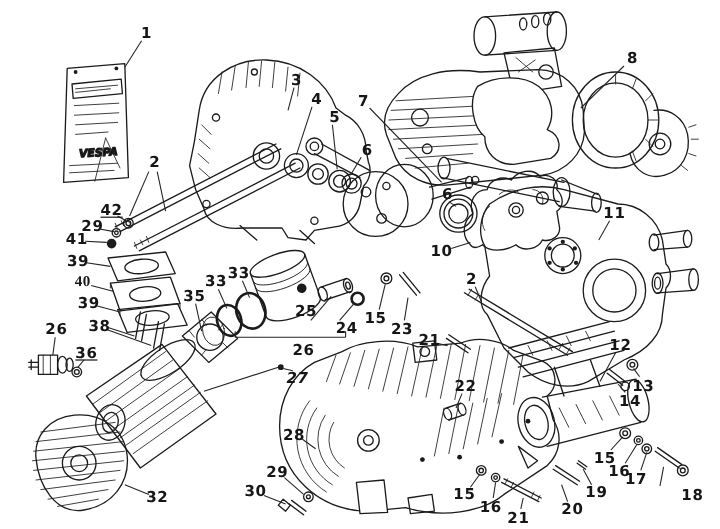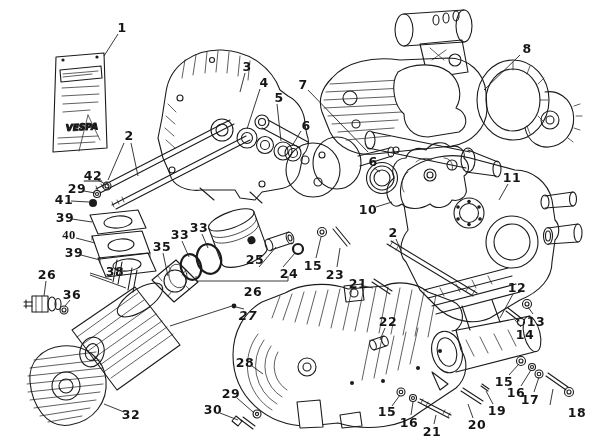--- a/index.html
+++ b/index.html
@@ -374,23 +374,23 @@
       <div class="label" style="left: 373px; top: 161px;">6</div>
       <div class="label" style="left: 368px; top: 209px;">10</div>
       <div class="label" style="left: 512px; top: 177px;">11</div>
       <div class="label" style="left: 393px; top: 232px;">2</div>
       <div class="label" style="left: 93px; top: 175px; text-decoration: underline;">42</div>
       <div class="label" style="left: 77px; top: 188px;">29</div>
       <div class="label" style="left: 64px; top: 199px;">41</div>
       <div class="label" style="left: 65px; top: 217px;">39</div>
       <div class="label" style="left: 69px; top: 235px; font-family: Liberation Serif, serif;">40</div>
       <div class="label" style="left: 74px; top: 252px;">39</div>
-      <div class="label" style="left: 83px; top: 271px; margin-left: 32px;">38</div>
+      <div class="label" style="left: 83px; top: 271px;">38</div>
       <div class="label" style="left: 47px; top: 274px;">26</div>
-      <div class="label" style="left: 72px; top: 294px;">36</div>
+      <div class="label" style="left: 72px; top: 294px; text-decoration: underline;">36</div>
       <div class="label" style="left: 162px; top: 246px;">35</div>
       <div class="label" style="left: 180px; top: 234px;">33</div>
       <div class="label" style="left: 199px; top: 227px;">33</div>
       <div class="label" style="left: 255px; top: 259px;">25</div>
       <div class="label" style="left: 279px; top: 273px; margin-left: 10px;">24</div>
       <div class="label" style="left: 253px; top: 291px;">26</div>
       <div class="label" style="left: 248px; top: 315px; font-style: italic;">27</div>
       <div class="label" style="left: 313px; top: 265px;">15</div>
       <div class="label" style="left: 335px; top: 274px;">23</div>
       <div class="label" style="left: 358px; top: 283px;">21</div>

